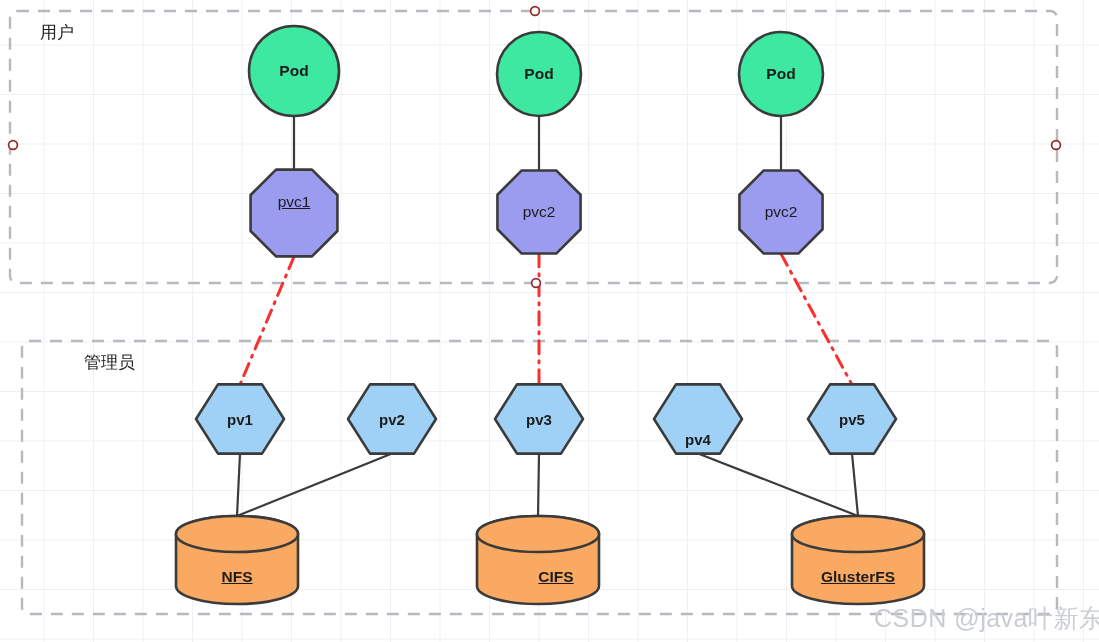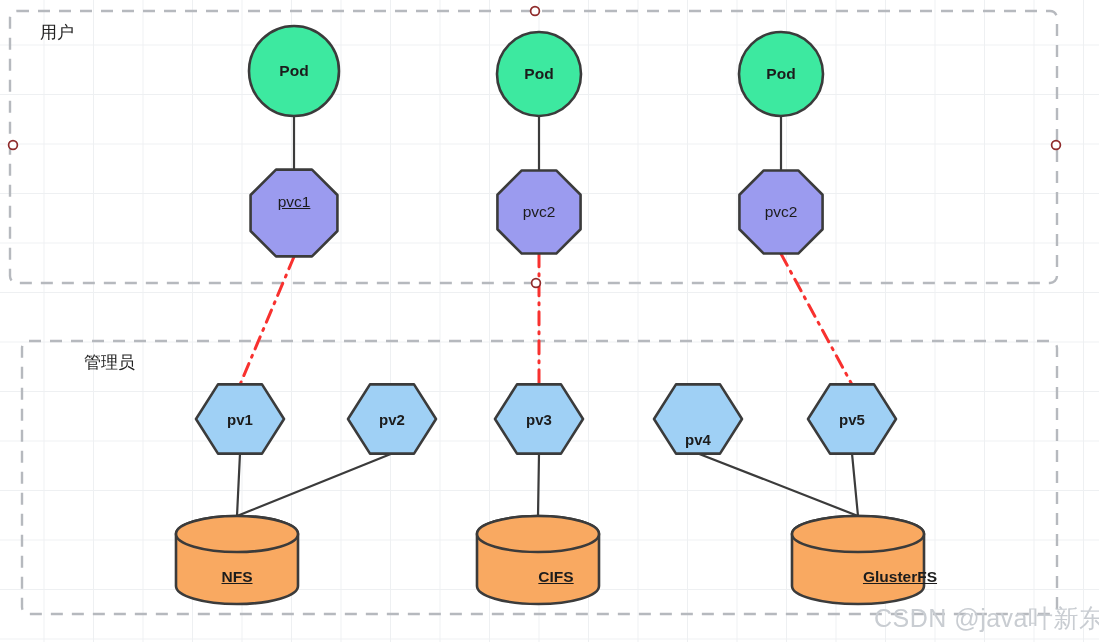--- a/index.html
+++ b/index.html
@@ -138,21 +138,21 @@
         <circle cx="535" cy="11" r="4.4" fill="#ffffff" stroke="#8f2b2b" stroke-width="1.7"></circle>
         <circle cx="13" cy="145" r="4.4" fill="#ffffff" stroke="#8f2b2b" stroke-width="1.7"></circle>
         <circle cx="1056" cy="145" r="4.4" fill="#ffffff" stroke="#8f2b2b" stroke-width="1.7"></circle>
         <circle cx="536" cy="283" r="4.4" fill="#ffffff" stroke="#8f2b2b" stroke-width="1.7"></circle>
       </g>
   </svg>
 
   <div id="labels-layer">
       <div class="node-label lbl-store" style="left: 237px; top: 577px;">NFS</div>
       <div class="node-label lbl-store" style="left: 538px; top: 577px; margin-left: 18px;">CIFS</div>
-      <div class="node-label lbl-store" style="left: 900px; top: 577px;">GlusterFS</div>
+      <div class="node-label lbl-store" style="left: 858px; top: 577px;">GlusterFS</div>
       <div class="node-label lbl-pv" style="left: 240px; top: 419px;">pv1</div>
       <div class="node-label lbl-pv" style="left: 392px; top: 419px;">pv2</div>
       <div class="node-label lbl-pv" style="left: 539px; top: 419px;">pv3</div>
       <div class="node-label lbl-pv" style="left: 698px; top: 419px; margin-top: 20px;">pv4</div>
       <div class="node-label lbl-pv" style="left: 852px; top: 419px; text-align: center;">pv5</div>
       <div class="node-label lbl-pvc" style="left: 294px; top: 202px; text-decoration: underline;">pvc1</div>
       <div class="node-label lbl-pvc" style="left: 539px; top: 212px;">pvc2</div>
       <div class="node-label lbl-pvc" style="left: 781px; top: 212px;">pvc2</div>
       <div class="node-label lbl-pod" style="left: 294px; top: 71px;">Pod</div>
       <div class="node-label lbl-pod" style="left: 539px; top: 74px;">Pod</div>

